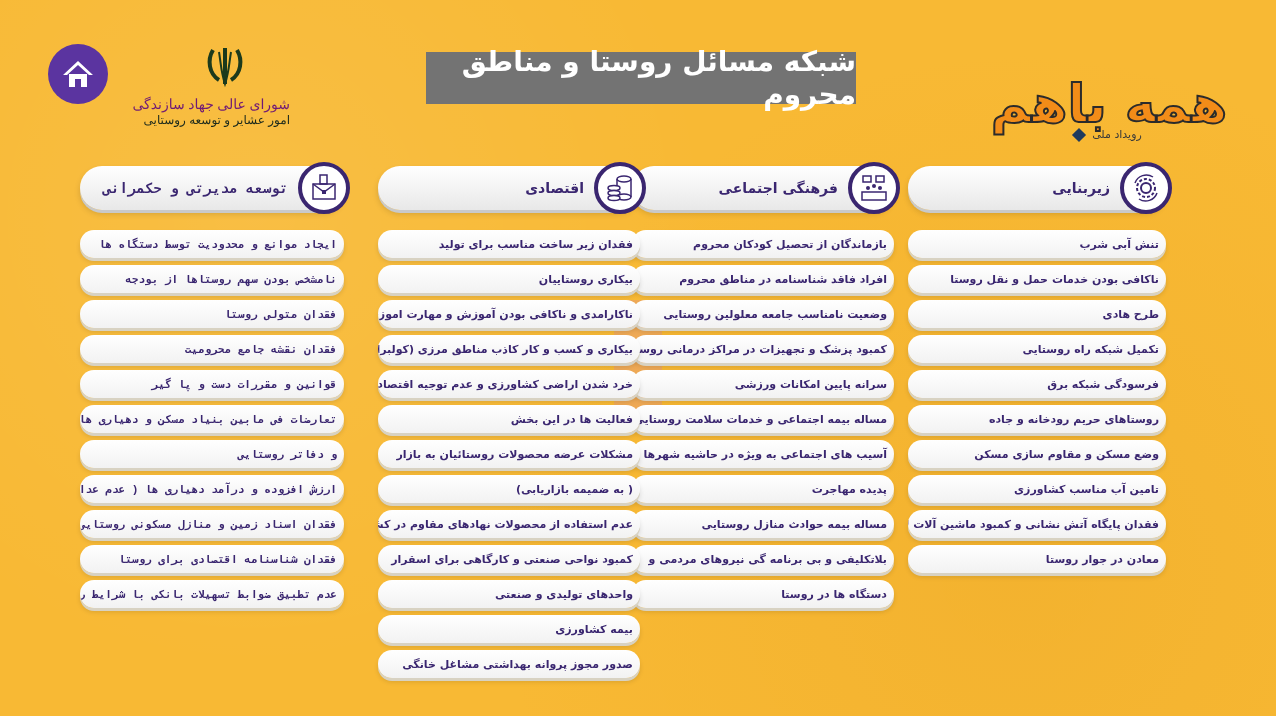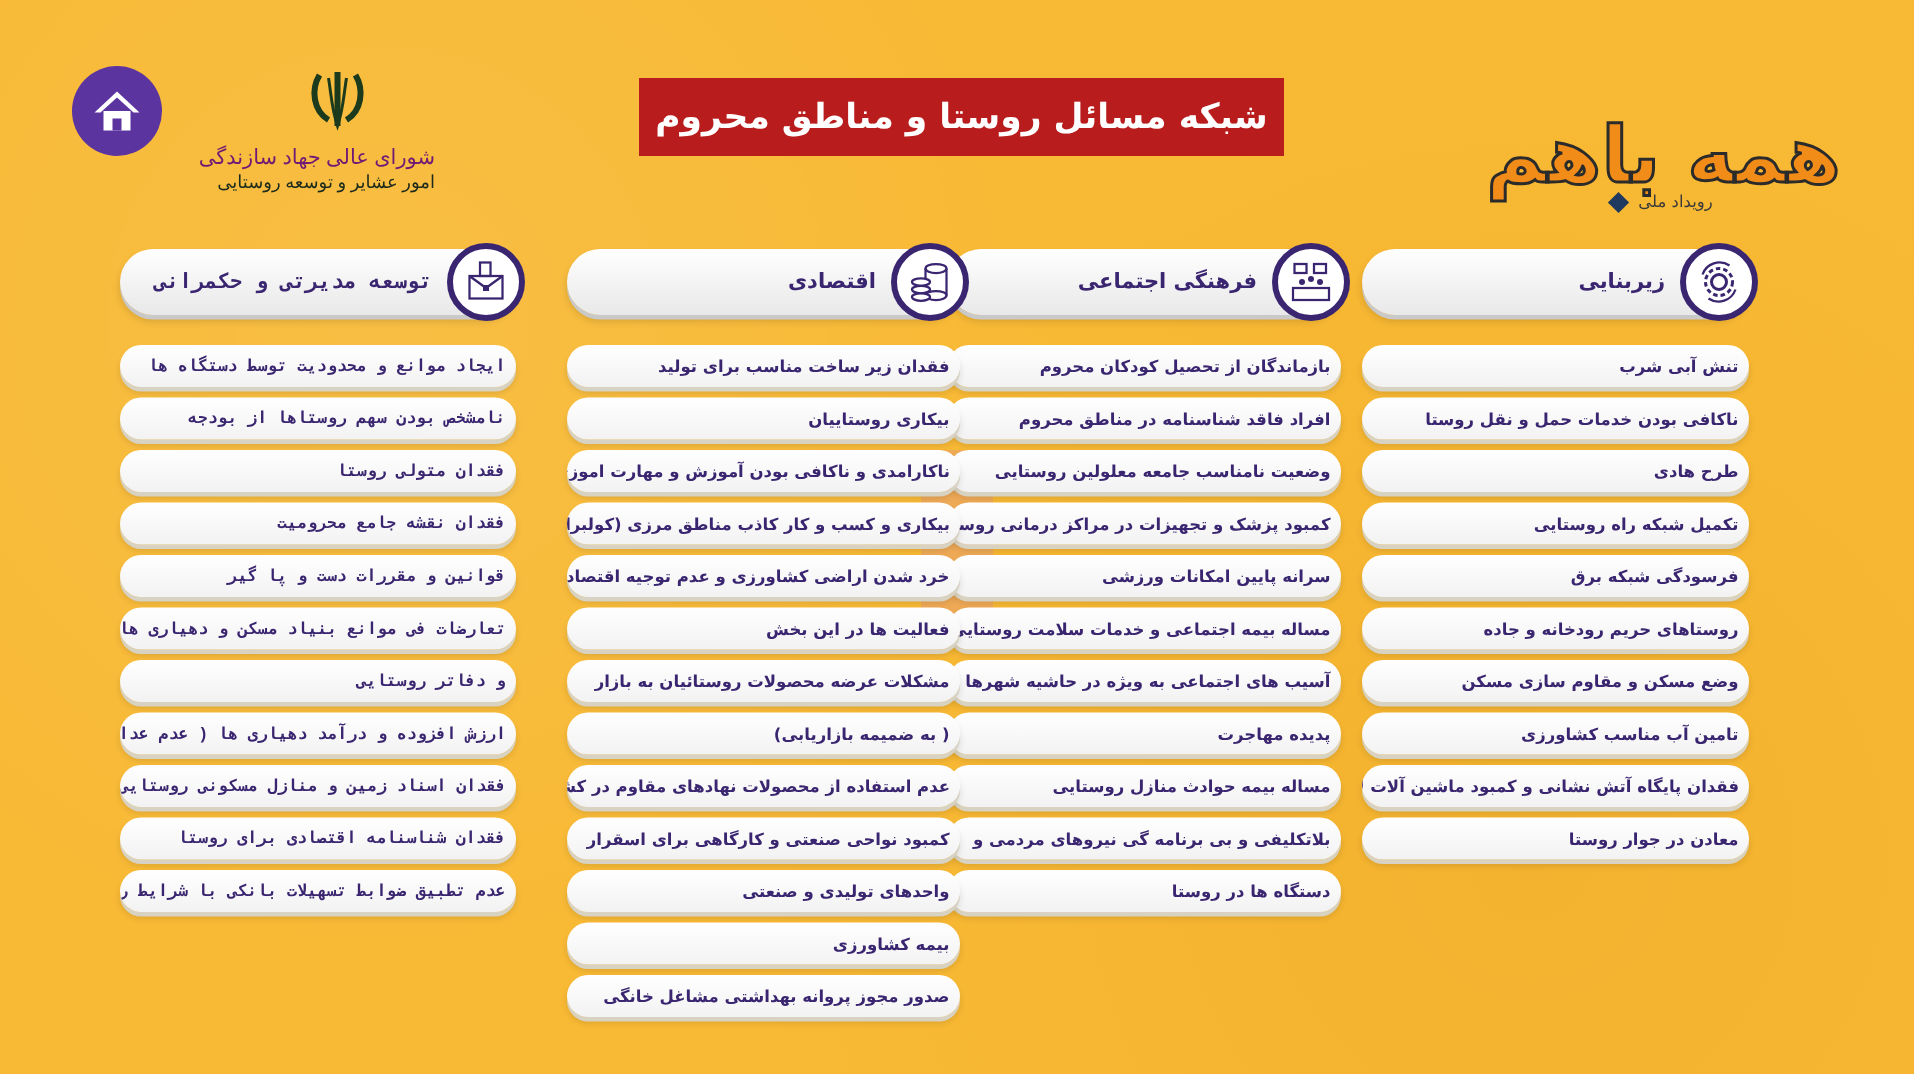--- a/index.html
+++ b/index.html
@@ -17,26 +17,26 @@
     position: absolute; left: 48px; top: 44px;
     width: 60px; height: 60px; border-radius: 50%;
     background: #5b34a0; display: flex; align-items: center; justify-content: center;
     cursor: pointer;
   }
   .emblem {
     position: absolute; left: 160px; top: 44px; width: 130px; height: 100px;
     text-align: center; direction: rtl;
   }
   .emblem .line1 { font-family: Liberation Serif, serif; font-size: 14px; color: #701a75; margin-top: 4px; white-space: nowrap; }
-  .emblem .line2 { font-family: Liberation Serif, serif; font-size: 12px; color: #1c2a1c; white-space: nowrap; }
+  .emblem .line2 { font-family: Liberation Sans, sans-serif; font-size: 12px; color: #1c2a1c; white-space: nowrap; }
   .title-box {
     position: absolute; left: 426px; top: 52px; width: 430px; height: 52px;
-    background: #b91c1c; color: #fff;
+    background: #737373; color: #fff;
     display: flex; align-items: center; justify-content: center;
-    font-size: 23px; font-weight: bold;
+    font-size: 28px; font-weight: bold;
   }
   .brand {
     position: absolute; right: 42px; top: 76px; width: 250px; height: 90px; text-align: center;
   }
   .brand .main {
     font-size: 52px; font-weight: bold; color: #f28c18;
     -webkit-text-stroke: 2px #2b2b2b; letter-spacing: -2px; line-height: 56px;
   }
   .brand .sub { font-size: 11px; color: #3a3a3a; margin-top: -4px; margin-right: 2px; }
   .brand .diamond {
@@ -195,19 +195,19 @@
           <rect x="13" y="17" width="4" height="4" fill="#3a2670"></rect>
         </svg>
     </span>
     <span class="label">توسعه مدیرتی و حکمرانی</span>
   </div>
   <div class="item">ایجاد موانع و محدودیت توسط دستگاه ها</div>
   <div class="item">نامشخص بودن سهم روستاها از بودجه</div>
   <div class="item">فقدان متولی روستا</div>
   <div class="item">فقدان نقشه جامع محرومیت</div>
   <div class="item">قوانین و مقررات دست و پا گیر</div>
-  <div class="item">تعارضات فی موانع بنیاد مسکن و دهیاری ها</div>
+  <div class="item">تعارضات فی مابین بنیاد مسکن و دهیاری ها</div>
   <div class="item">و دفاتر روستایی</div>
   <div class="item">ارزش افزوده و درآمد دهیاری ها ( عدم عدالت توزیعی)</div>
   <div class="item">فقدان اسناد زمین و منازل مسکونی روستایی</div>
   <div class="item">فقدان شناسنامه اقتصادی برای روستا</div>
   <div class="item">عدم تطبیق ضوابط تسهیلات بانکی با شرایط روستاییان</div>
 </div>
 
 </body></html>

